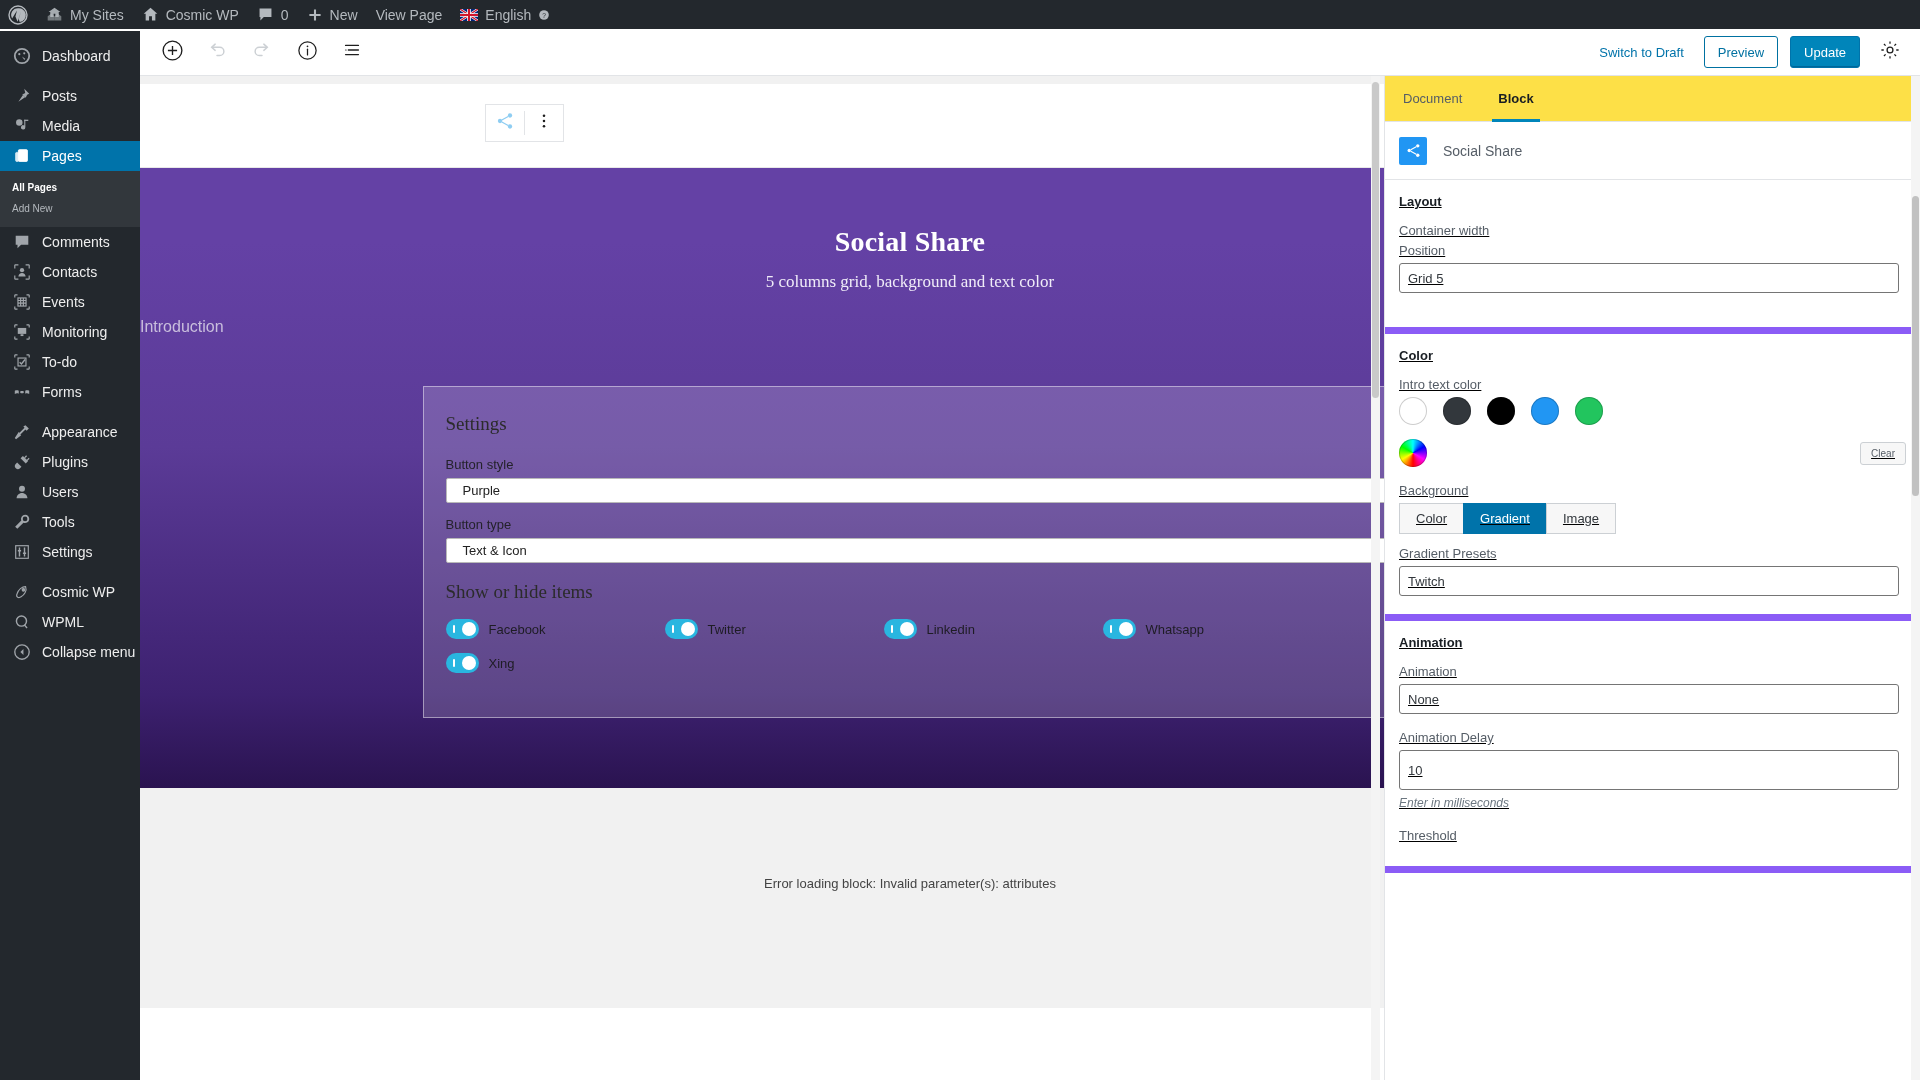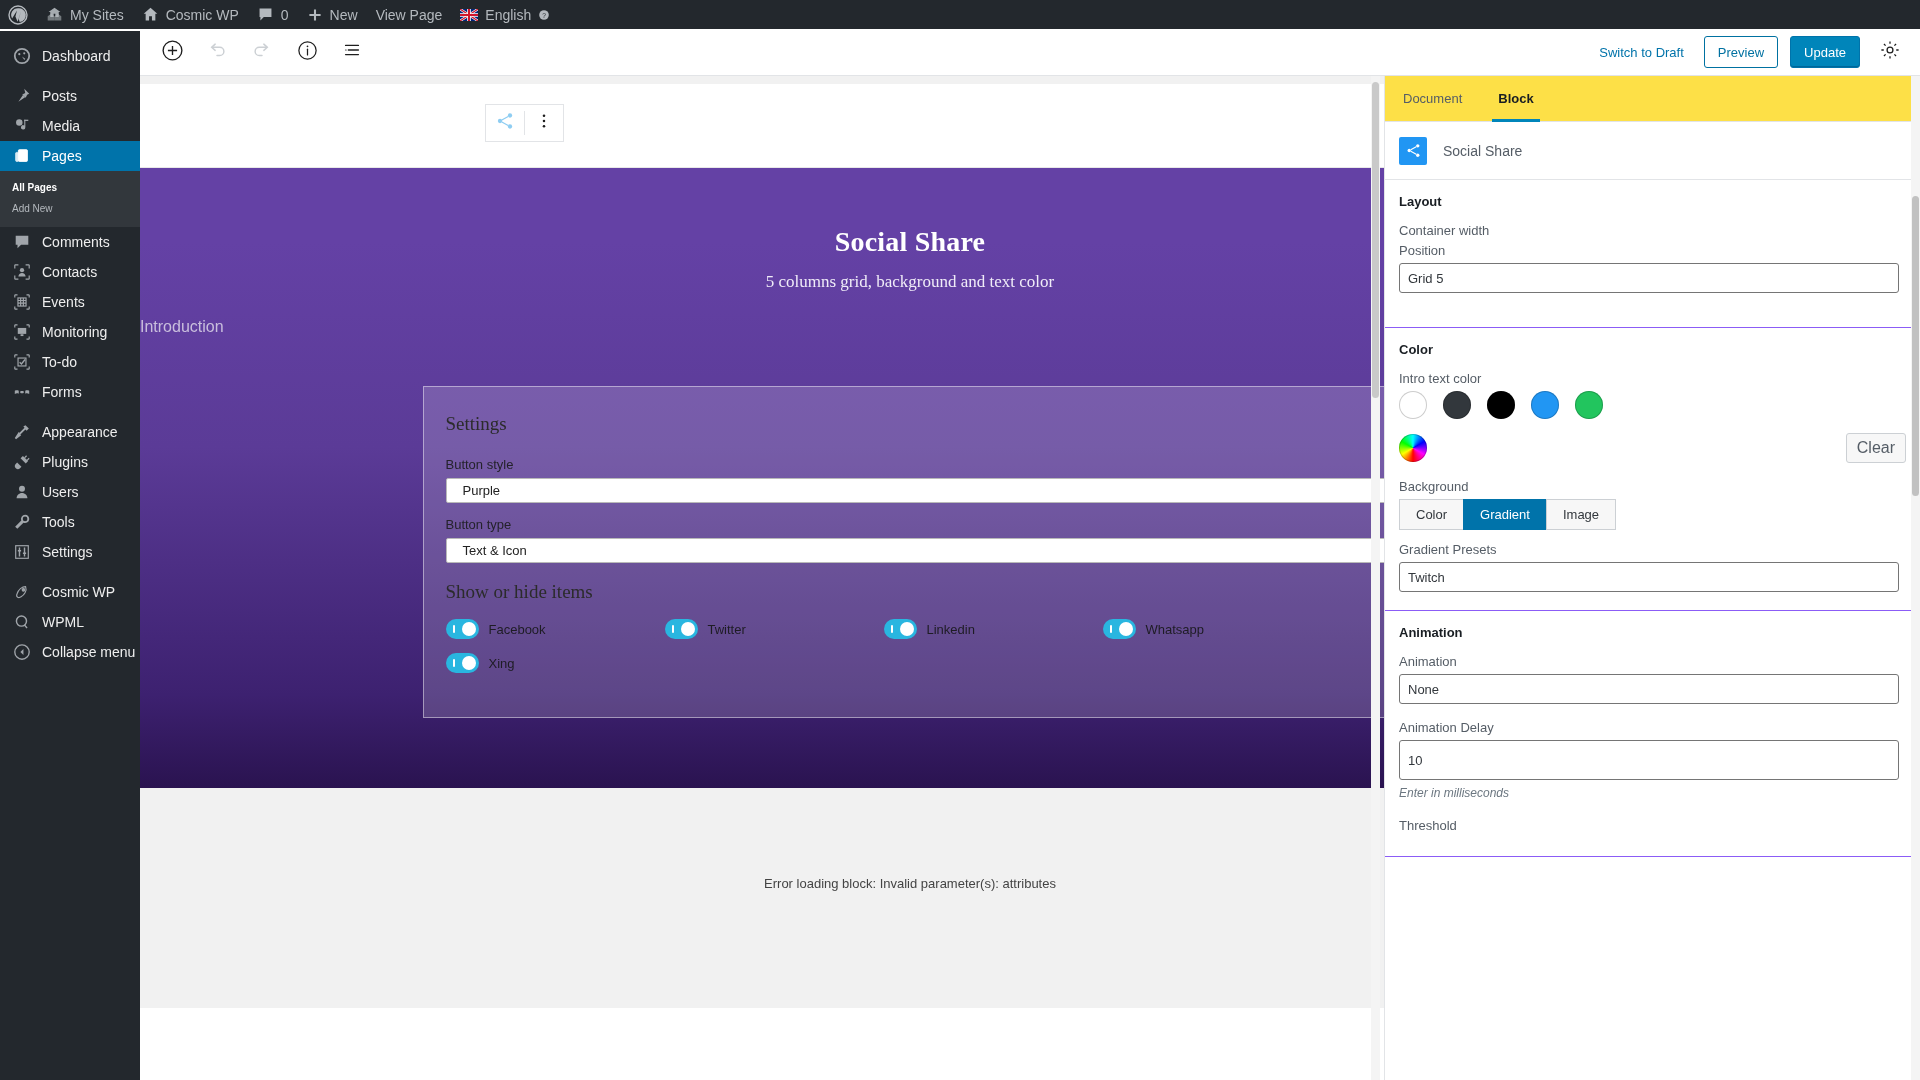--- a/index.html
+++ b/index.html
@@ -193,21 +193,21 @@
   }
   .insp-blockcard {
     height: 58px; display: flex; align-items: center; gap: 16px;
     padding-left: 14px; border-bottom: 1px solid #e2e4e7; background: #fff;
   }
   .blk-badge {
     width: 28px; height: 28px; background: #2196f3; border-radius: 2px;
     display: flex; align-items: center; justify-content: center;
   }
   .blk-name { font-size: 14px; color: #555d66; }
-  .insp-panel { border-bottom: 1px solid #8b5cf6; padding: 14px 14px 18px 14px; }
+  .insp-panel { border-bottom: 7px solid #8b5cf6; padding: 14px 14px 18px 14px; text-decoration: underline; }
   .panel-title { font-size: 13px; font-weight: bold; color: #191e23; margin-bottom: 14px; }
   .f-label { font-size: 13px; color: #555d66; margin-bottom: 5px; }
   .f-select {
     width: 500px; height: 30px; border: 1px solid #757575; border-radius: 3px;
     display: flex; align-items: center; font-size: 13px; color: #32373c;
     padding-left: 8px; margin-bottom: 16px; background: #fff;
   }
   .f-input {
     width: 500px; height: 40px; border: 1px solid #757575; border-radius: 3px;
     display: flex; align-items: center; font-size: 13px; color: #32373c;
@@ -218,21 +218,21 @@
   .sw {
     width: 28px; height: 28px; border-radius: 50%;
     box-shadow: inset 0 0 0 1px rgba(0,0,0,.2);
   }
   .sw-rainbow {
     background: conic-gradient(from 180deg, #f00, #ff0, #0f0, #0ff, #00f, #f0f, #f00);
   }
   .sw-row2 { display: flex; align-items: center; margin-bottom: 16px; }
   .clear-btn {
     margin-left: auto; border: 1px solid #ccd0d4; border-radius: 3px;
-    background: #f7f7f7; font-size: 16px; color: #555d66; padding: 5px 10px;
+    background: #f7f7f7; font-size: 10px; color: #555d66; padding: 5px 10px;
     font-family: inherit;
   }
   .seg { display: flex; margin-bottom: 12px; }
   .seg-btn {
     border: 1px solid #ccd0d4; border-right: none; background: #f7f7f7;
     font-size: 13px; color: #32373c; padding: 7px 16px; font-family: inherit;
   }
   .seg-btn:last-child { border-right: 1px solid #ccd0d4; }
   .seg-btn.active { background: #0073aa; color: #fff; border-color: #0073aa; }
 

